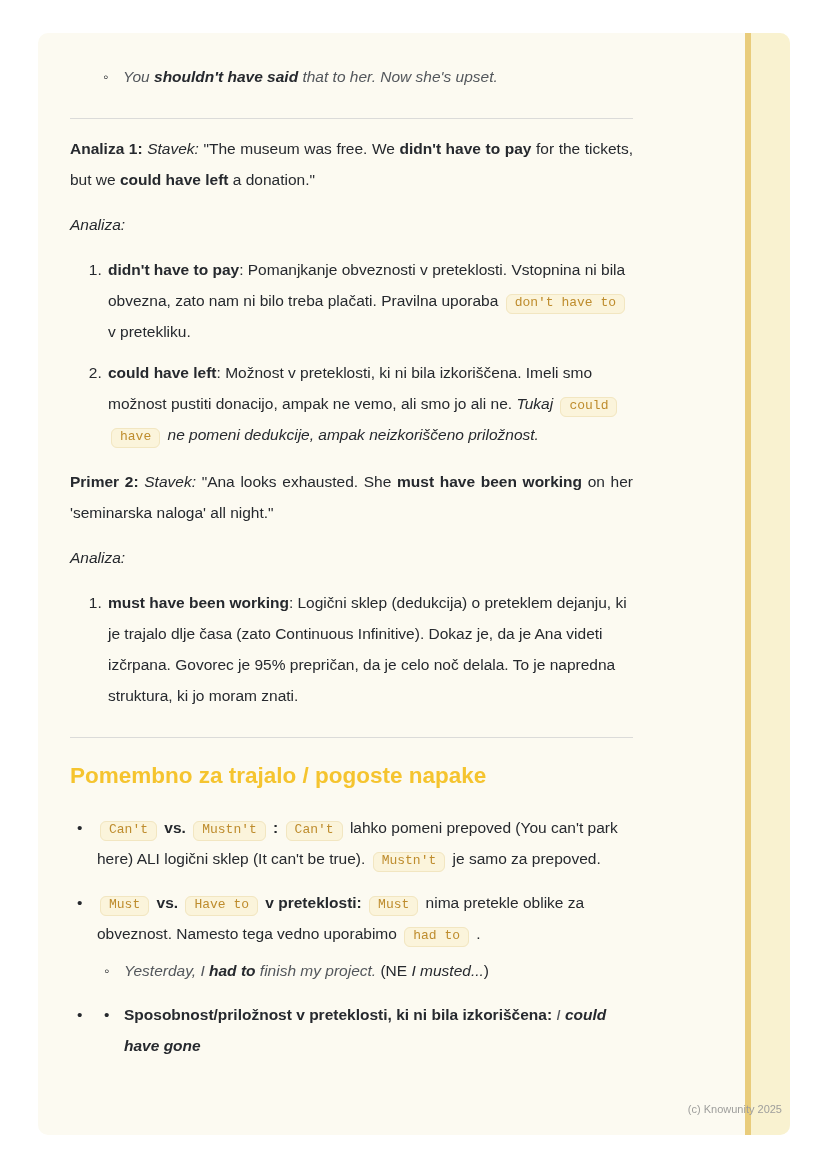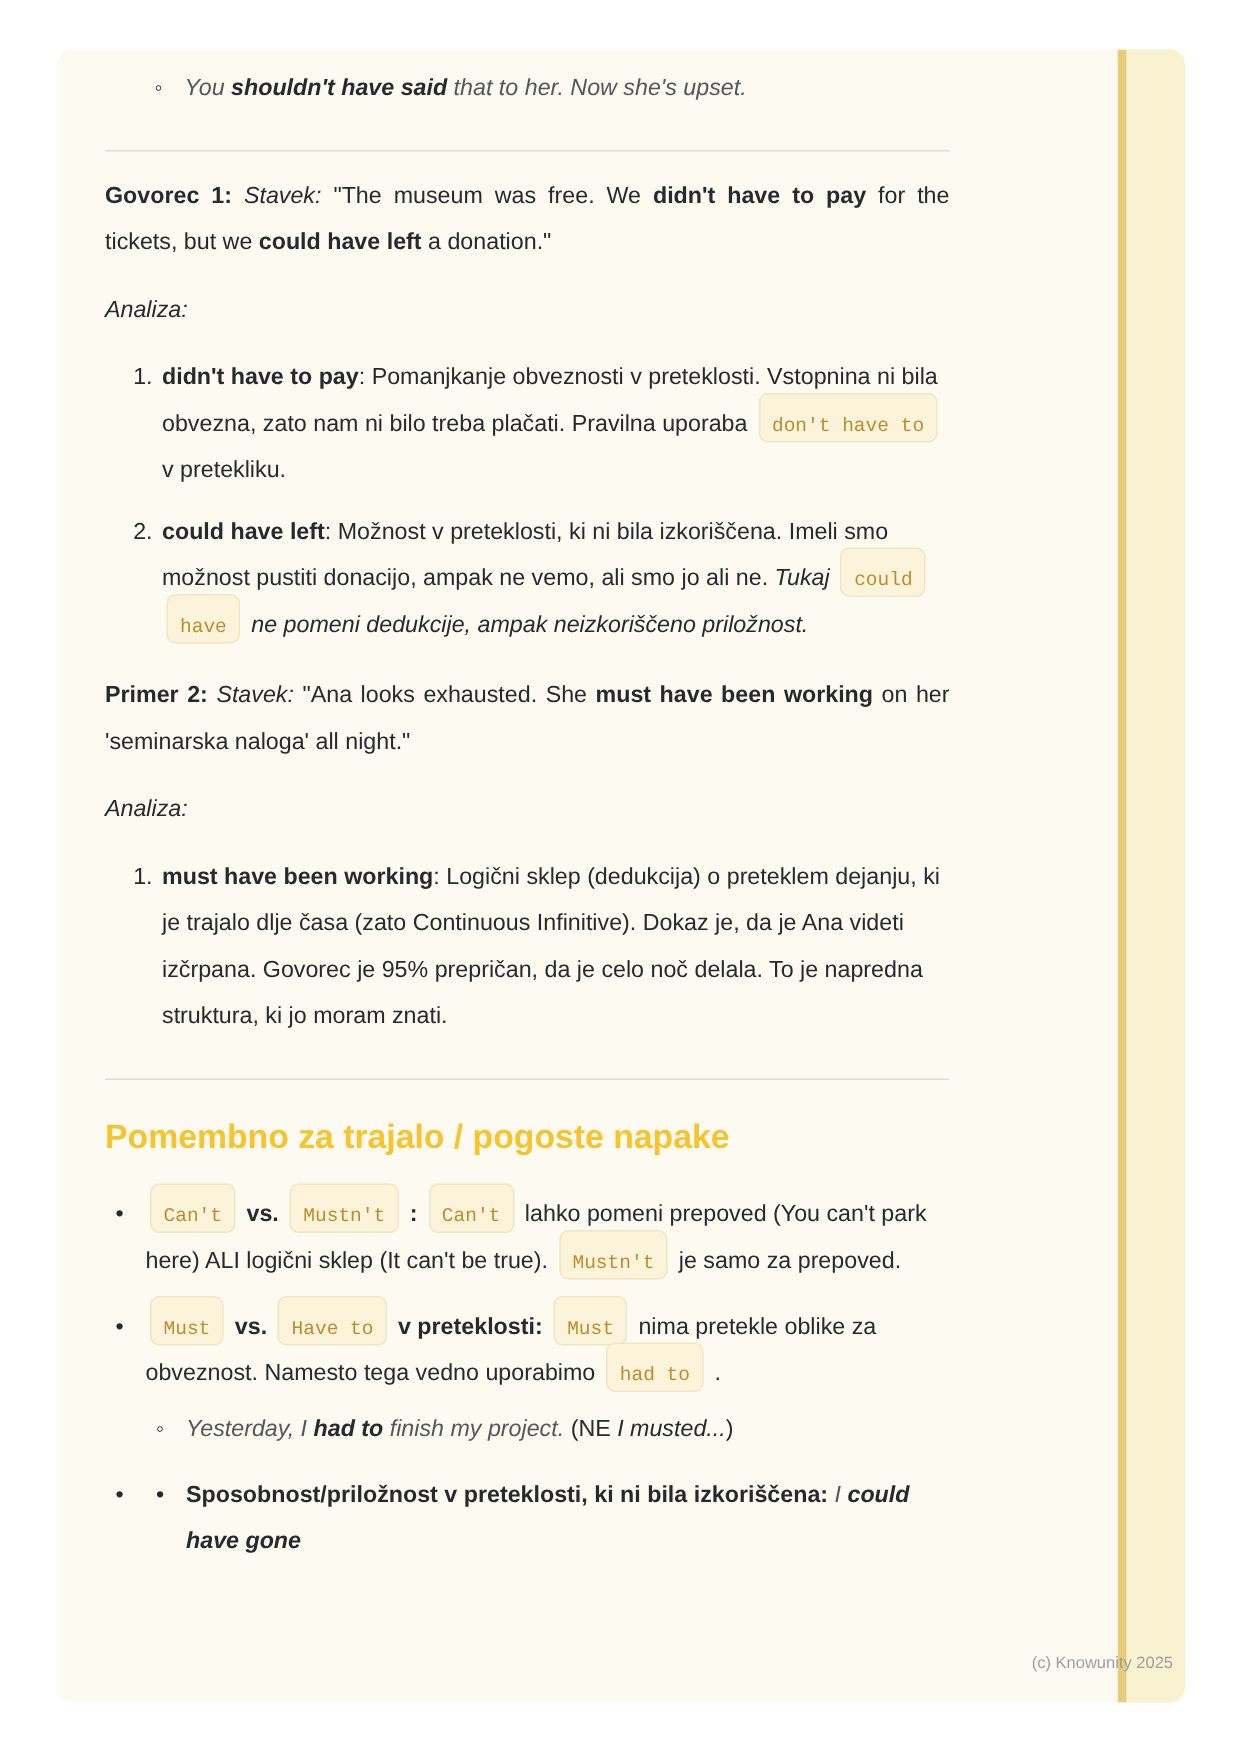--- a/index.html
+++ b/index.html
@@ -32,52 +32,52 @@
   .justify { text-align:justify; }
   .b { font-weight:700; }
   .i { font-style:italic; }
   .muted { color:var(--c-muted,#53575C); }
   .chip {
     font-family:"Liberation Mono", monospace;
     font-size:13px; line-height:20px;
     color:var(--c-chip_text,#BE8C2D);
     background:var(--c-chip_bg,#FBF4DB);
     border:1px solid var(--c-chip_border,#F2E6C1);
-    border-radius:6px; padding:13px 8px 3px; margin:0 3px;
+    border-radius:6px; padding:0 8px 3px; margin:0 3px;
     -webkit-box-decoration-break:clone; box-decoration-break:clone;
     white-space:normal;
   }
   .nlist { margin:14px 0 16px; padding-left:36px; }
   .nlist > li { margin-bottom:10px; padding-left:2px; }
   .blist { list-style:none; margin:12px 0 16px; }
   .blist > li { position:relative; padding-left:27px; margin-bottom:13px; }
   .blist > li::before { position:absolute; left:7px; top:0; color:var(--c-body,#26292E); }
   .m-disc::before { content:"\2022"; }
   .m-circle::before { content:"\25E6"; font-size:15px; }
-  .lvl2 { margin-left:26px; margin-top:2px; margin-bottom:6px; }
+  .lvl2 { margin-left:26px; margin-top:20px; margin-bottom:6px; }
   .blist .blist { margin:6px 0 0 0; }
   .blist .blist > li { margin-bottom:9px; }
   .watermark {
     position:absolute; right:8px; bottom:20px;
     font-size:11px; color:var(--c-watermark_text,#9E9E9C); z-index:2;
   }
 </style>
 </head>
 <body>
 
 <div class="page">
   <div class="stripe"></div>
   <div class="content">
       <ul class="blist lvl2">
         <li class="m-circle">
           <div><span class="i muted">You </span><span class="b i">shouldn't have said</span><span class="i muted"> that to her. Now she's upset.</span></div>
         </li>
       </ul>
       <hr class="divider">
-      <p class="para justify"><span class="b">Govorec 1:</span><span class=""> </span><span class="i">Stavek:</span><span class=""> "The museum was free. We </span><span class="b">didn't have to pay</span><span class=""> for the tickets, but we </span><span class="b">could have left</span><span class=""> a donation."</span></p>
+      <p class="para justify"><span class="b">Analiza 1:</span><span class=""> </span><span class="i">Stavek:</span><span class=""> "The museum was free. We </span><span class="b">didn't have to pay</span><span class=""> for the tickets, but we </span><span class="b">could have left</span><span class=""> a donation."</span></p>
       <p class="para"><span class="i">Analiza:</span></p>
       <ol class="nlist">
         <li><span class="b">didn't have to pay</span><span class="">: Pomanjkanje obveznosti v preteklosti. Vstopnina ni bila obvezna, zato nam ni bilo treba plačati. Pravilna uporaba </span><span class="chip">don't have to</span><span class=""> v pretekliku.</span></li>
         <li><span class="b">could have left</span><span class="">: Možnost v preteklosti, ki ni bila izkoriščena. Imeli smo možnost pustiti donacijo, ampak ne vemo, ali smo jo ali ne. </span><span class="i">Tukaj </span><span class="chip">could have</span><span class="i"> ne pomeni dedukcije, ampak neizkoriščeno priložnost.</span></li>
       </ol>
       <p class="para justify"><span class="b">Primer 2:</span><span class=""> </span><span class="i">Stavek:</span><span class=""> "Ana looks exhausted. She </span><span class="b">must have been working</span><span class=""> on her 'seminarska naloga' all night."</span></p>
       <p class="para"><span class="i">Analiza:</span></p>
       <ol class="nlist">
         <li><span class="b">must have been working</span><span class="">: Logični sklep (dedukcija) o preteklem dejanju, ki je trajalo dlje časa (zato Continuous Infinitive). Dokaz je, da je Ana videti izčrpana. Govorec je 95% prepričan, da je celo noč delala. To je napredna struktura, ki jo moram znati.</span></li>
       </ol>

